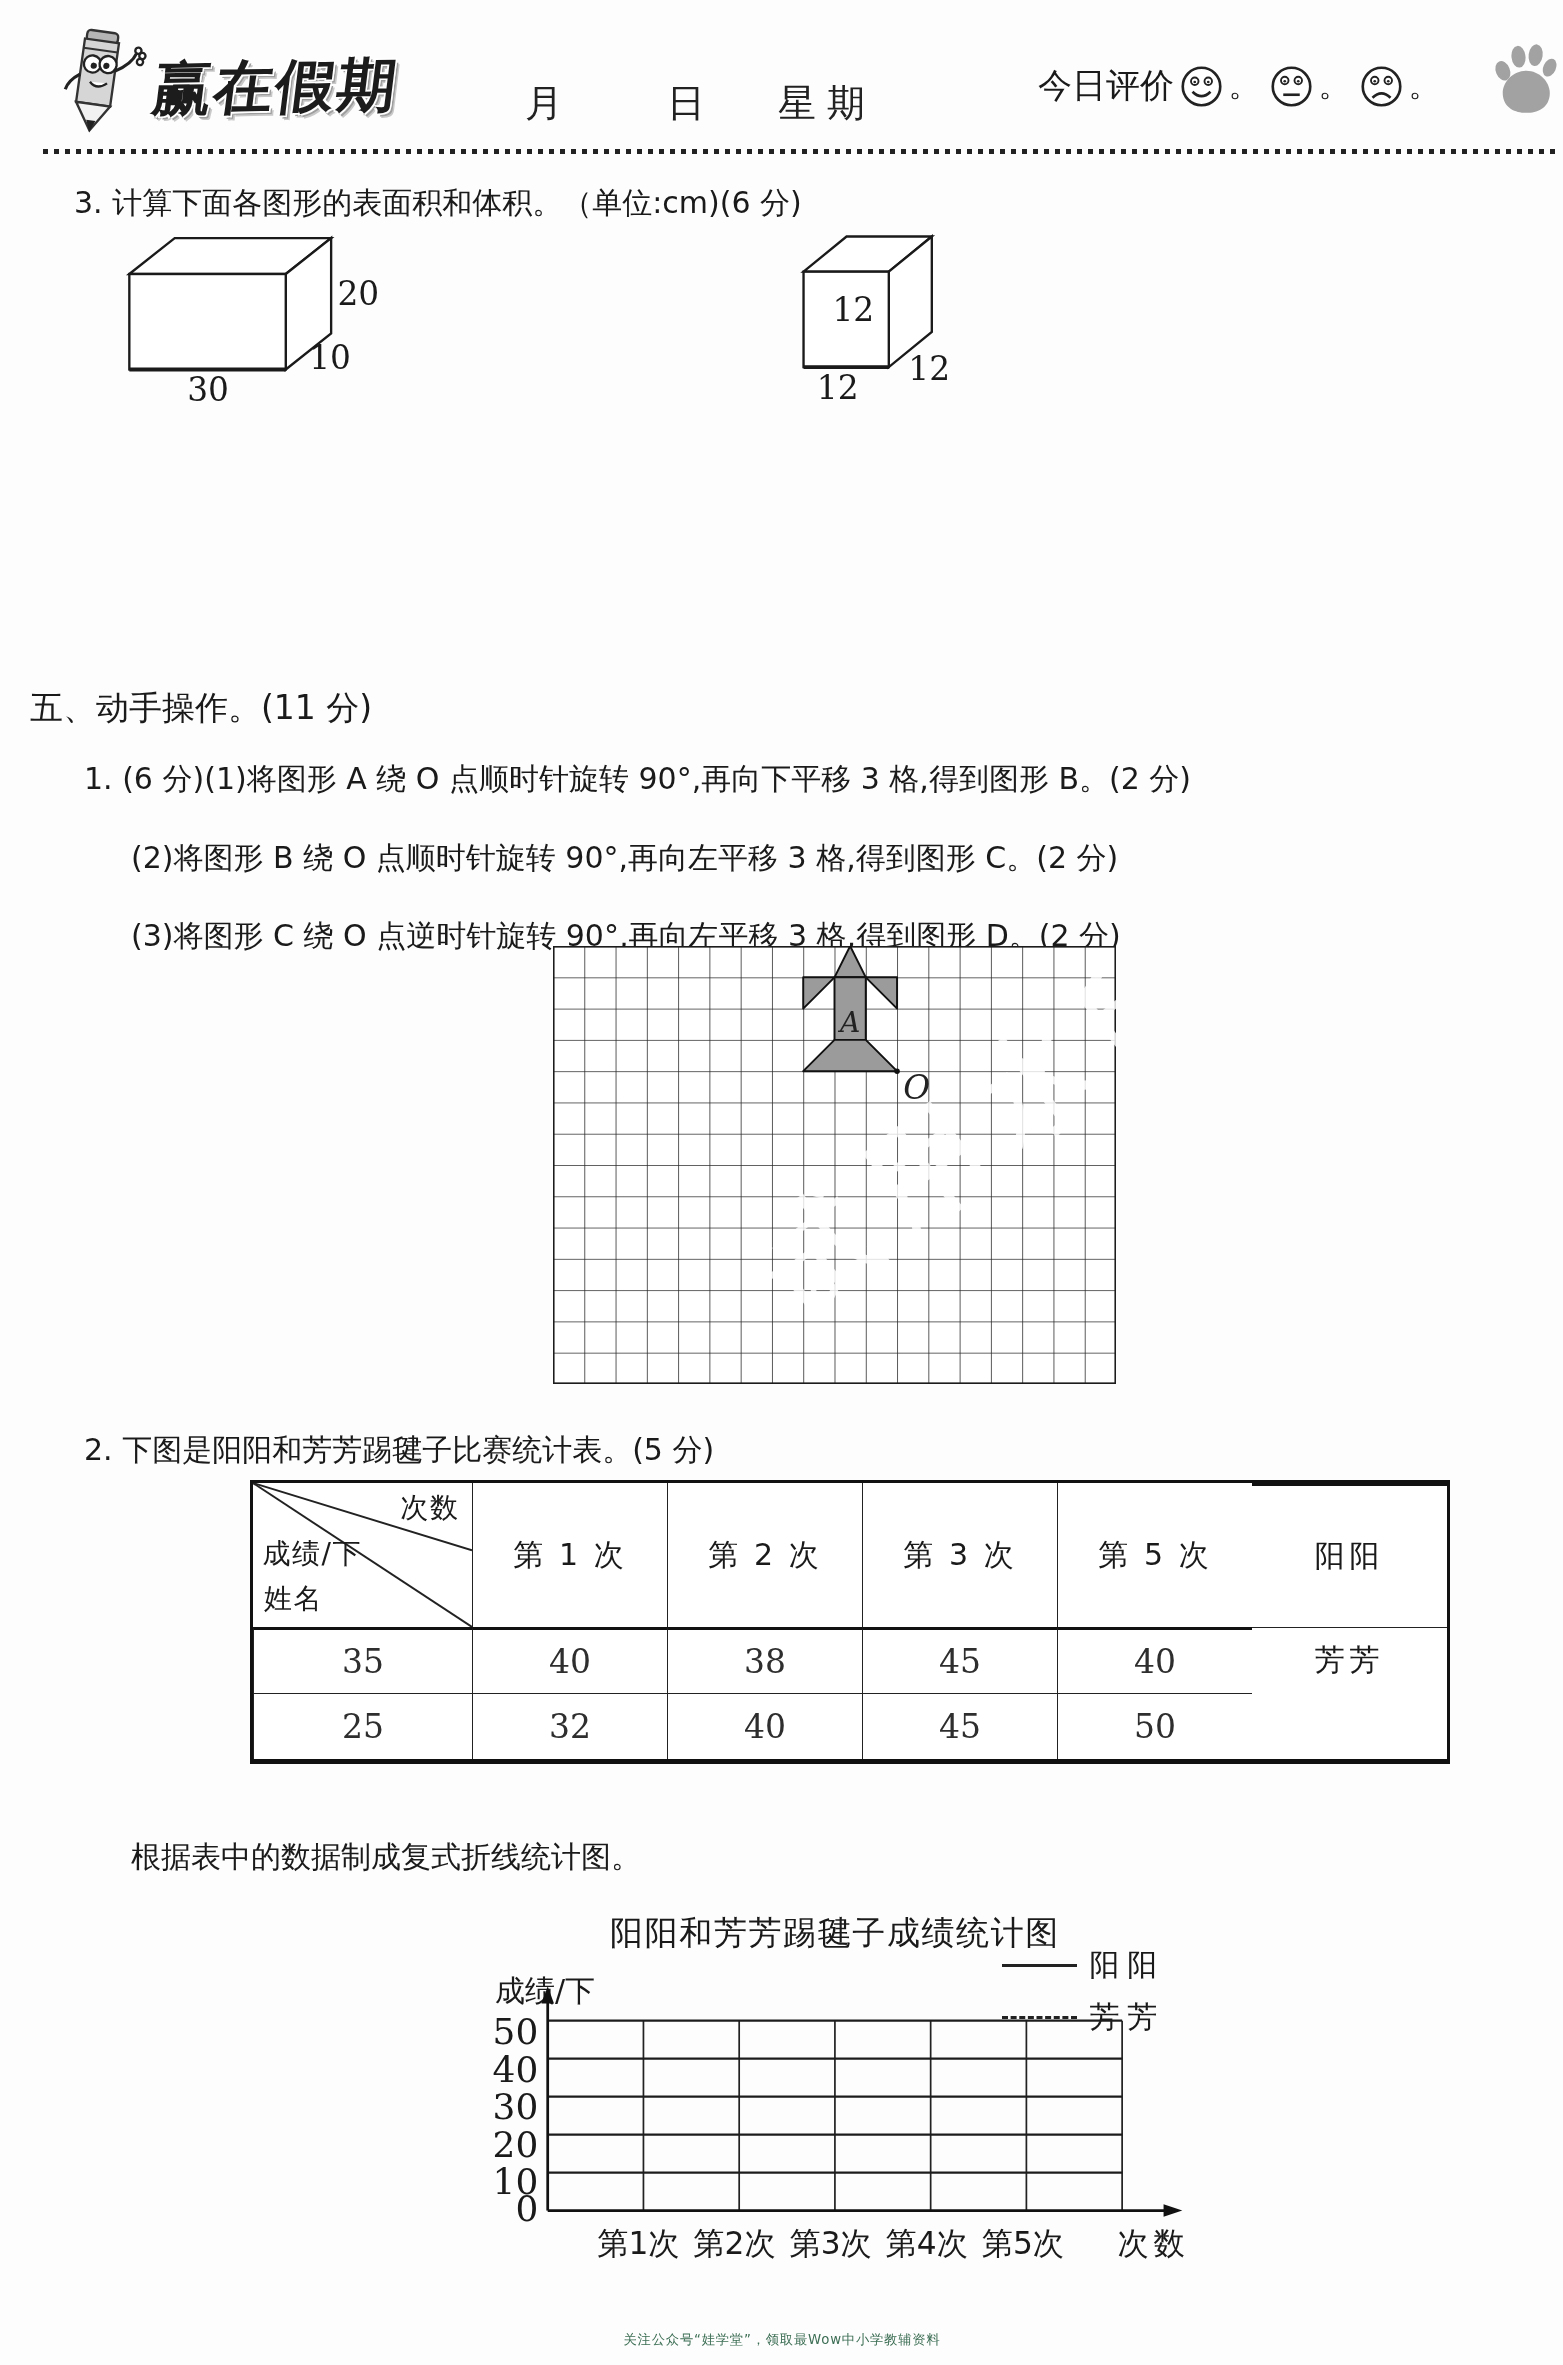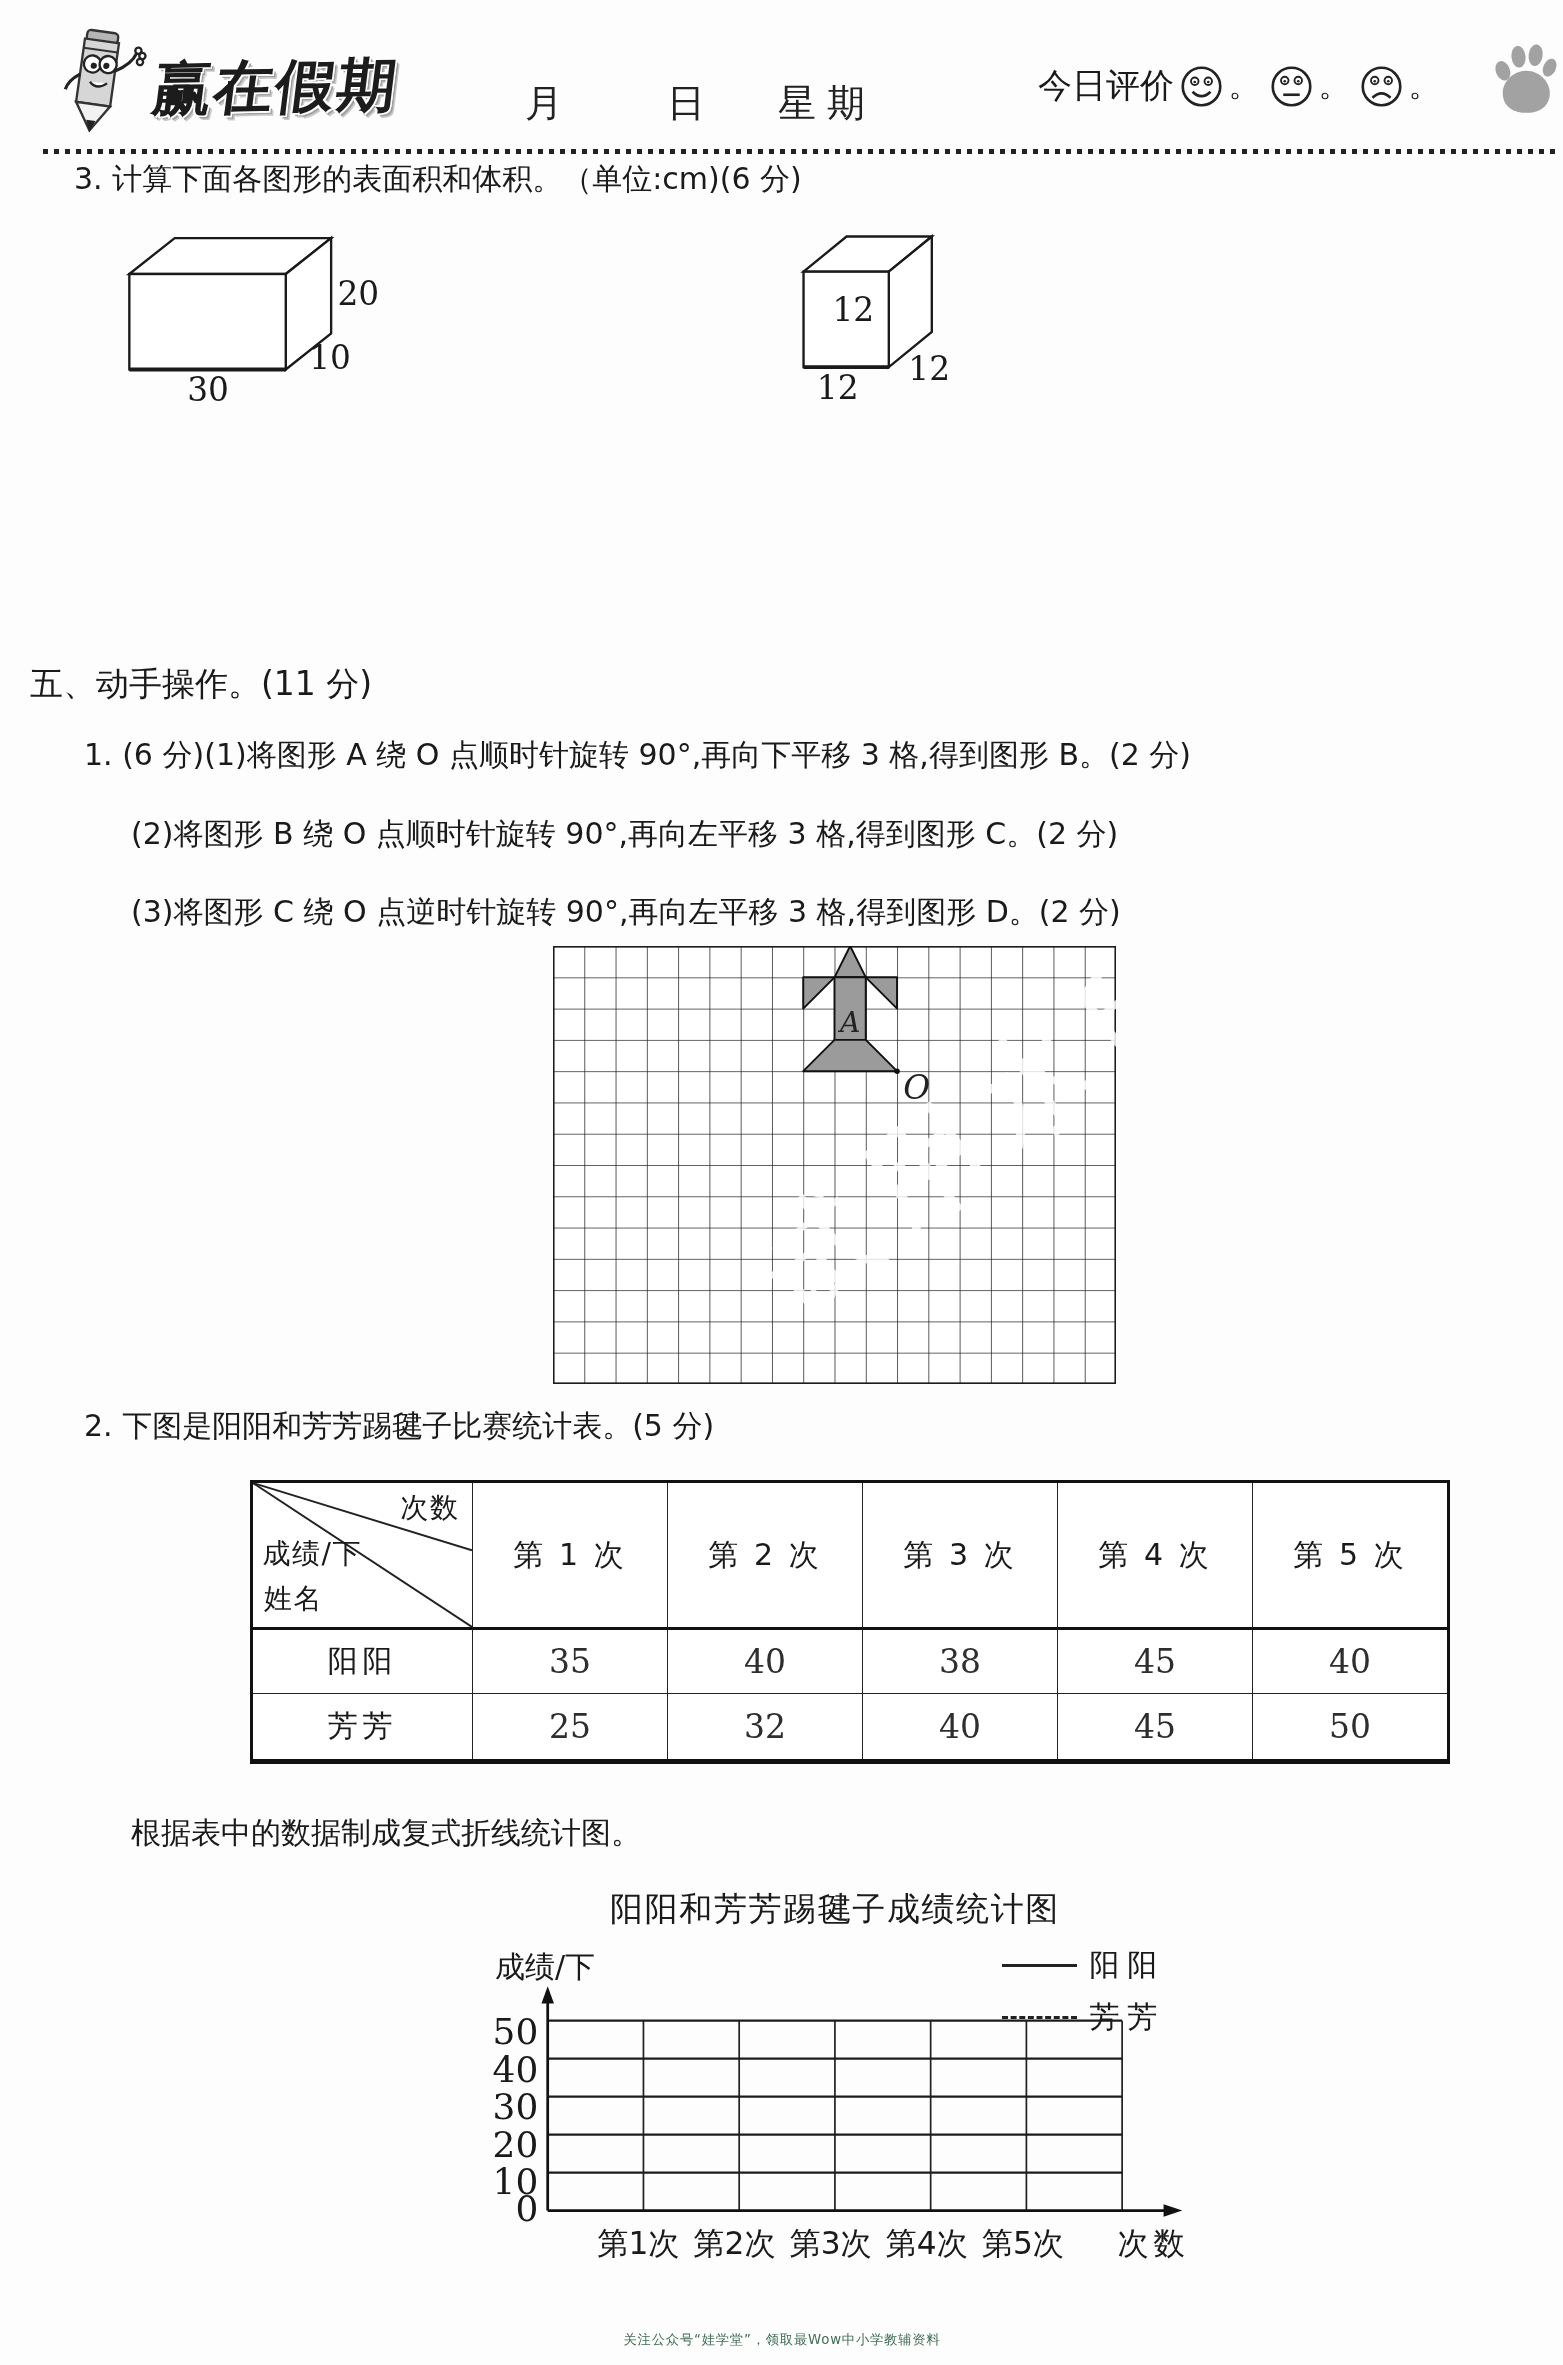--- a/index.html
+++ b/index.html
@@ -1,19 +1,19 @@
 <!DOCTYPE html>
 <html style="font-size:12.5px"><head>
 <meta charset="utf-8">
 <style>
   html,body{margin:0;padding:0;background:#e8e8e8;}
   .page{position:relative;width:1564px;height:2366px;background:#fdfdfd;margin:0 auto;
         font-family:"DejaVu Sans","Liberation Sans",sans-serif;color:#1a1a1a;overflow:hidden;}
   .abs{position:absolute;}
-  .txt{font-size:30px;line-height:1.25;white-space:nowrap;}
+  .txt{font-size:30px;line-height:1.25;white-space:nowrap;margin-top:24px;}
   .bold{font-weight:normal;}
 
   
   .logo{font-size:59px;font-weight:900;letter-spacing:2.3px;color:#1c1c1c;
         transform:skewX(-8deg) rotate(-1deg);
         text-shadow:-1.6px -1.6px 0 #fff,1.6px -1.6px 0 #fff,-1.6px 1.6px 0 #fff,1.6px 1.6px 0 #fff,
                     3.1px 3.1px 0 #9e9e9e,4.7px 4.7px 0 #c9c9c9;}
   .datefield{font-size:38px;color:#222;}
   .evalrow{display:flex;align-items:center;gap:4.7px;font-size:34px;}
   .face{width:45px;height:45px;}
@@ -174,21 +174,20 @@
         <line x1="0" y1="0" x2="280" y2="86" stroke="#222" stroke-width="2.5"></line>
         <line x1="0" y1="0" x2="280" y2="184" stroke="#222" stroke-width="2.5"></line>
       </svg>
       <span style="right:12.5px;top:6.3px">次数</span>
       <span style="left:9.4px;top:52px">成绩/下</span>
       <span style="left:11px;bottom:9.4px">姓名</span>
     </div>
     <div class="r0 thead">第 1 次</div>
     <div class="r0 thead">第 2 次</div>
     <div class="r0 thead">第 3 次</div>
-    <div class="r0 thead">第 4 次</div>
     <div class="r0 thead">第 5 次</div>
 
     <div class="c0 r1 tname">阳阳</div>
     <div class="r1 tval">35</div>
     <div class="r1 tval">40</div>
     <div class="r1 tval">38</div>
     <div class="r1 tval">45</div>
     <div class="r1 tval">40</div>
 
     <div class="c0 tname">芳芳</div>

